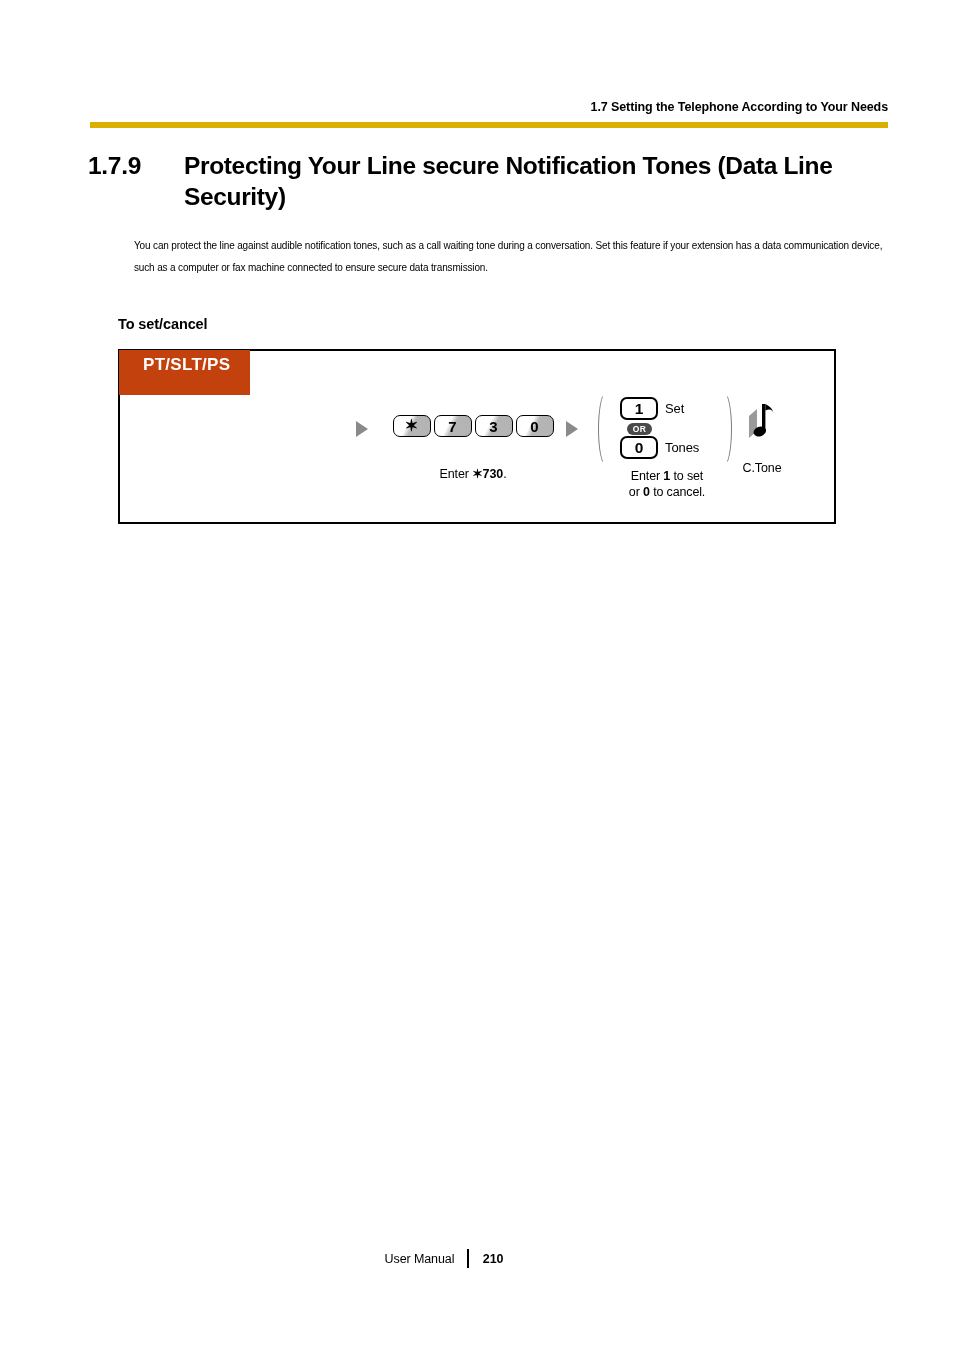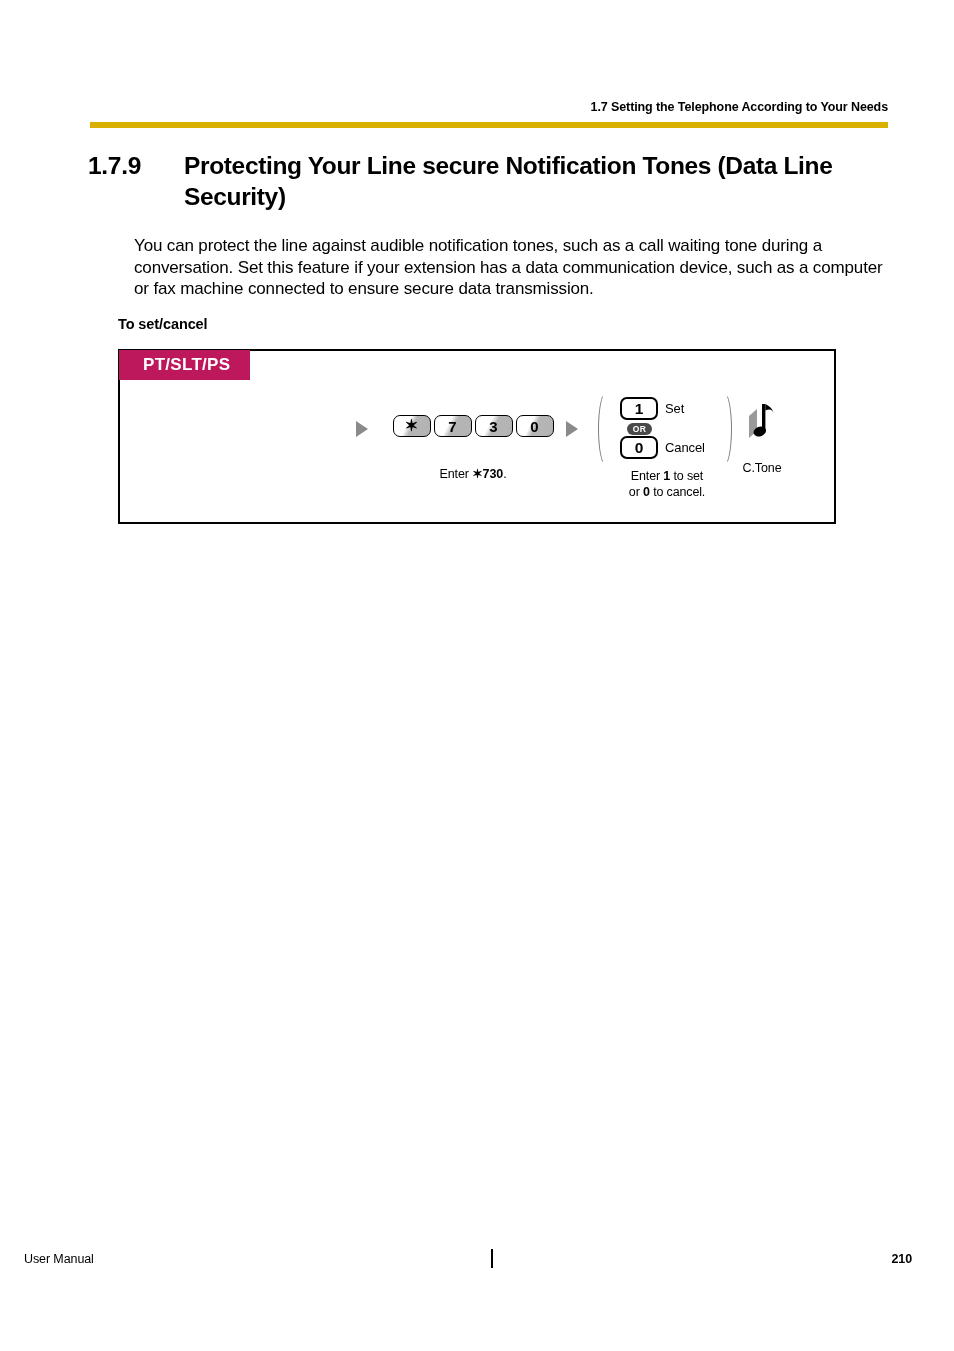--- a/index.html
+++ b/index.html
@@ -61,21 +61,21 @@
     line-height: 31px;
     flex: 1 1 auto;
   }
 
   
   .body-para {
     position: absolute;
     top: 235px;
     left: 134px;
     width: 766px;
-    font-size: 17px;
+    font-size: 10px;
     line-height: 21.5px;
     letter-spacing: -0.15px;
   }
 
   
   .sub-head {
     position: absolute;
     top: 316px;
     left: 118px;
     font-size: 14.5px;
@@ -91,26 +91,26 @@
     width: 718px;
     height: 175px;
     border: 2px solid #000;
     box-sizing: border-box;
     background: #fff;
   }
   .flow-tab {
     position: absolute;
     top: -1px;
     left: -1px;
-    background: #be185d;
+    background: #c2410c;
     color: #ffffff;
     font-size: 17px;
     font-weight: bold;
     letter-spacing: 0.3px;
-    padding: 6px 20px 7px 24px;
+    padding: 6px 20px 22px 24px;
     line-height: 1;
   }
 
   
   .flow-row {
     position: absolute;
     top: 46px;
     left: 0;
     width: 100%;
     height: 128px;
@@ -239,24 +239,23 @@
     white-space: nowrap;
   }
 
   
   .footer {
     position: absolute;
     top: 1249px;
     left: 0;
     width: 888px;
     display: flex;
-    justify-content: space-between;
+    justify-content: center;
     align-items: center;
     font-size: 12.5px;
-    margin-left: 24px;
   }
   .footer-label { letter-spacing: -0.1px; }
   .footer-div {
     width: 1.5px;
     height: 19px;
     background: #000;
     margin: 0 14px 0 13px;
   }
   .footer-page { font-weight: bold; letter-spacing: -0.1px; }
 </style>
@@ -308,21 +307,21 @@
 
           <div class="sc-line top">
             <div class="key-plain">1</div>
             <span class="sc-label">Set</span>
           </div>
 
           <div class="or-badge">OR</div>
 
           <div class="sc-line bottom">
             <div class="key-plain">0</div>
-            <span class="sc-label">Cancel</span>
+            <span class="sc-label">Tones</span>
           </div>
         </div>
       </div>
       <div class="sc-caption">
         <span>Enter </span><b>1</b><span> to set</span><br>
         <span>or </span><b>0</b><span> to cancel.</span>
       </div>
     </div>
 
     <div class="step" style="left:598px; width:88px;">

